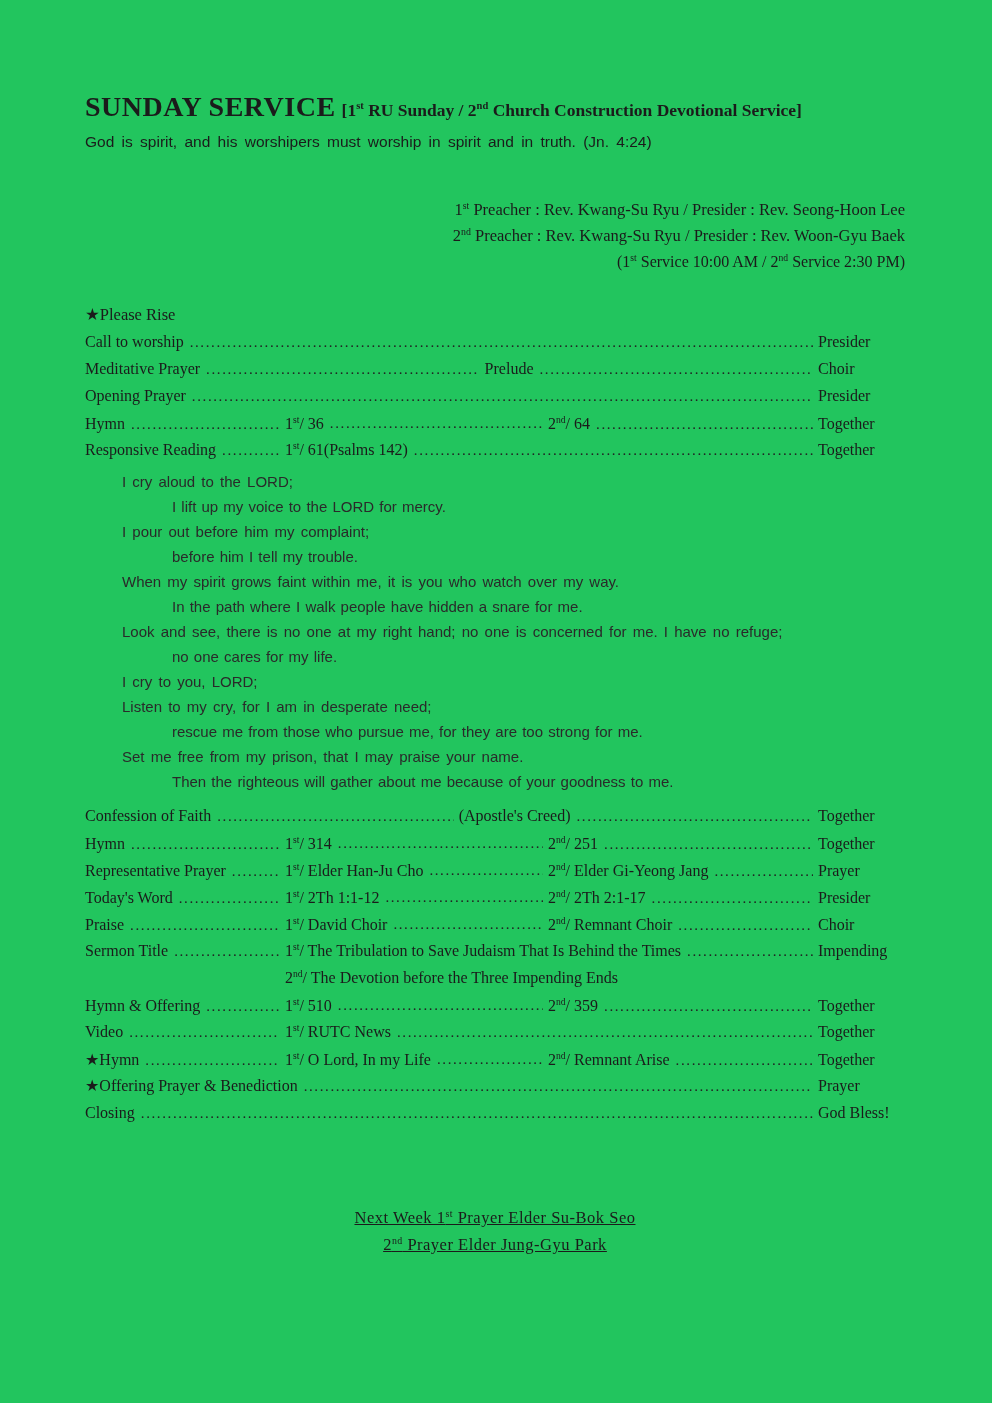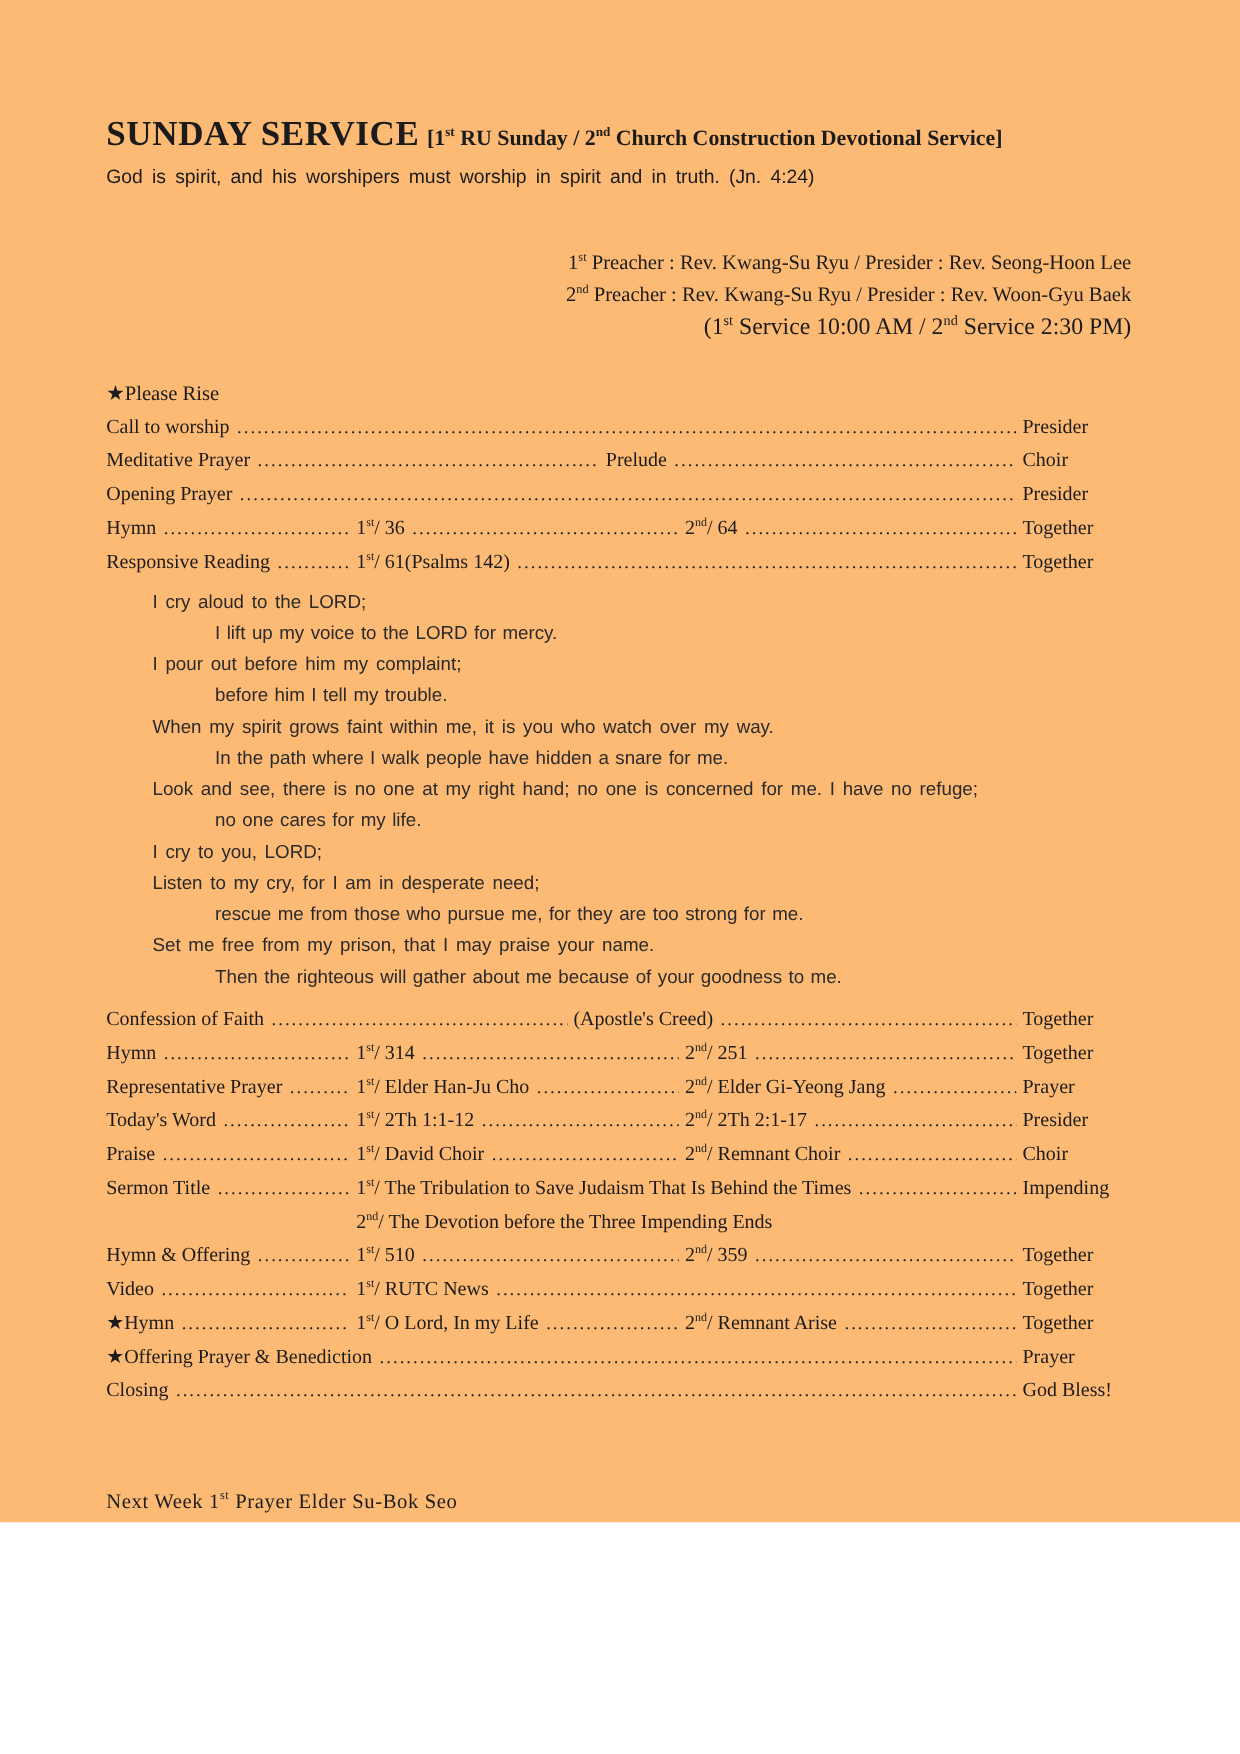--- a/index.html
+++ b/index.html
@@ -1,67 +1,67 @@
 <!DOCTYPE html>
 <html><head>
 <meta charset="utf-8">
 <style>
   html,body{margin:0;padding:0;background:#ffffff;}
   .page{
     position:relative;
-    width:992px;height:1218px;
+    width:992px;height:1403px;
     box-sizing:border-box;
-    background:#fdba74;
+    background:#22c55e;
     color:#1b1b1b;
     padding:88px 87px 0 85px;
     overflow:hidden;
     font-family:"Liberation Serif","DejaVu Serif",serif;
   }
   sup{font-size:0.60em;vertical-align:super;line-height:0;}
 
   
   .title-line{margin:0;line-height:34px;white-space:nowrap;}
   .t-main{font-size:28px;font-weight:700;letter-spacing:0.5px;}
   .t-sub{font-size:17.5px;font-weight:700;margin-left:6px;}
   .verse{margin:4px 0 0 0;font-family:"Liberation Sans","DejaVu Sans",sans-serif;
          font-size:15.5px;word-spacing:3px;line-height:22px;}
 
   
   .preachers{margin-top:44px;text-align:right;font-size:16.5px;line-height:26px;}
-  .preachers .times{font-size:19px;}
+  .preachers .times{font-size:16px;}
 
   
   .order{font-size:16px;}
   .order-top{margin-top:26px;}
   .order-bottom{margin-top:8px;}
   .row{display:flex;align-items:baseline;line-height:27px;height:27px;white-space:nowrap;}
   .row .txt{flex:0 0 auto;}
   .cell{display:flex;align-items:baseline;overflow:hidden;min-width:0;}
   .c1{width:200px;flex:0 0 auto;}
-  .c2{width:263px;flex:0 0 auto;}
+  .c2{width:263px;flex:0 0 auto;align-items:center;}
   .c3{width:270px;flex:0 0 auto;}
   .c2m{width:533px;flex:0 0 auto;}
   .c-span{flex:1 1 auto;}
   .c-right{width:87px;flex:0 0 auto;overflow:visible;}
   .dots{flex:1 1 0;min-width:0;overflow:hidden;white-space:nowrap;margin:0 5px 0 6px;color:#222;}
   .dots::after{
     content:"........................................................................................................................................................................................................................";
     letter-spacing:1.6px;font-size:15px;
   }
   .row.heading{font-size:16.5px;}
   .row.cont{padding-left:200px;align-items:center;}
 
   
   .psalm{margin-top:6px;font-family:"Liberation Sans","DejaVu Sans",sans-serif;
          font-size:15px;line-height:25px;color:#2a2a2a;}
   .p-call{padding-left:37px;word-spacing:2px;white-space:nowrap;}
   .p-resp{padding-left:87px;font-weight:400;word-spacing:1px;white-space:nowrap;}
 
   
-  .next-week{margin-top:61px;text-align:left;font-size:16.5px;line-height:27px;letter-spacing:0.5px;}
+  .next-week{margin-top:78px;text-align:center;font-size:16.5px;line-height:27px;letter-spacing:0.5px;text-decoration:underline;}
 </style>
 </head>
 <body>
 
 <div class="page">
 
   <header>
     <h1 class="title-line"><span class="t-main">SUNDAY SERVICE</span><span class="t-sub">[1<sup>st</sup> RU Sunday / 2<sup>nd</sup> Church Construction Devotional Service]</span></h1>
     <p class="verse">God is spirit, and his worshipers must worship in spirit and in truth. (Jn. 4:24)</p>
   </header>

